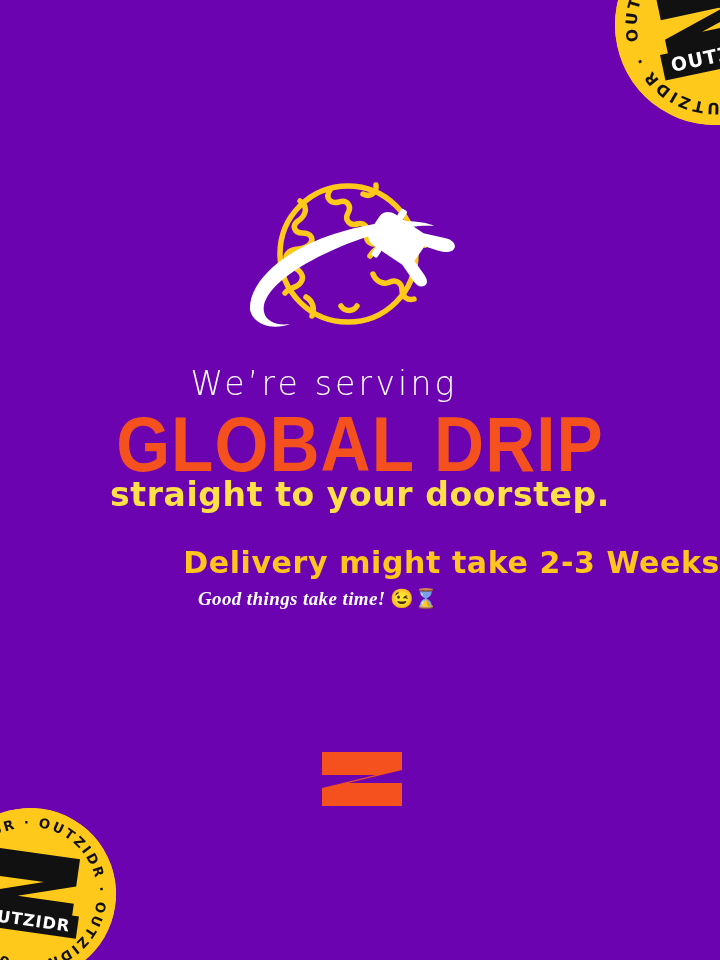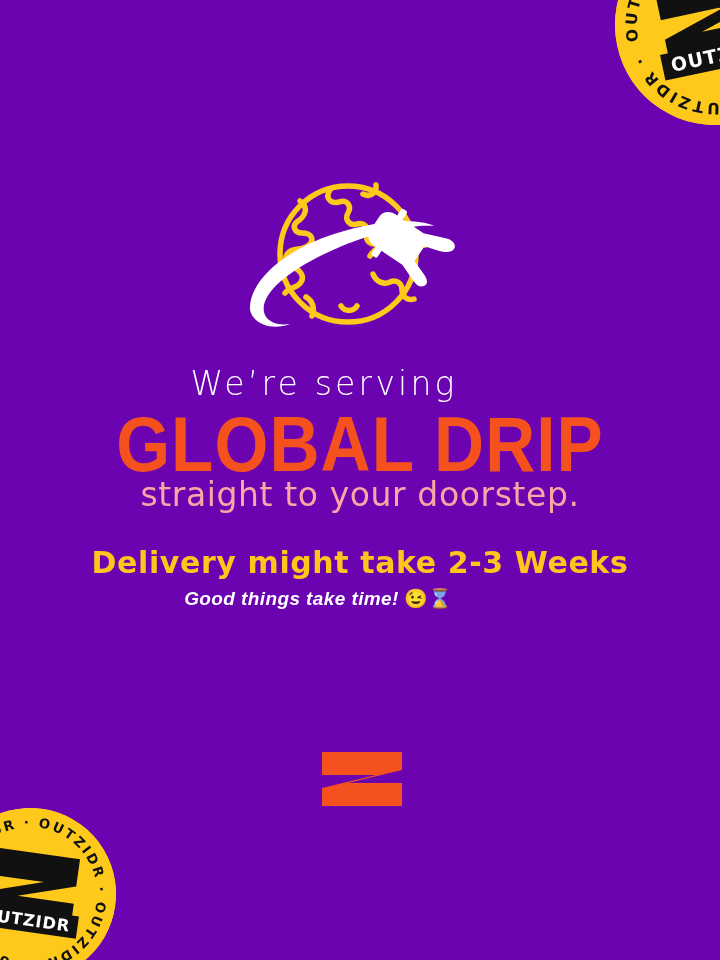--- a/index.html
+++ b/index.html
@@ -55,45 +55,46 @@
     font-size:66px;
     font-weight:bold;
     letter-spacing:1px;
     line-height:1;
     font-family:"Liberation Sans Narrow","Liberation Sans", sans-serif;
     transform:scaleX(1.05) scaleY(1.18);
     transform-origin:center top;
   }
   .line-doorstep {
     position:absolute; top:478px; left:0; width:720px;
-    color:#fca5a5;
+    color:#fde047;
     font-size:33px;
-    font-weight:400;
+    font-weight:700;
     letter-spacing:0.6px;
     line-height:1;
     font-family:"DejaVu Sans", sans-serif;
   }
   .line-delivery {
     position:absolute; top:548px; left:0; width:720px;
     color:#FFC51C;
     font-size:30px;
     font-weight:bold;
     letter-spacing:0.6px;
     line-height:1;
     font-family:"DejaVu Sans", sans-serif;
+    text-align:right;
   }
   .line-good {
     position:absolute; top:589px; left:0; width:636px;
     color:#FFFFFF;
     font-size:19px;
     font-weight:bold;
     font-style:italic;
     letter-spacing:0.4px;
     line-height:1;
-    font-family:Liberation Sans, sans-serif;
+    font-family:Liberation Serif, serif;
   }
   .line-good .emoji { font-style:normal; letter-spacing:0; }
 
   
   .footer-logo { position:absolute; left:318px; top:750px; width:88px; height:58px; }
   .footer-logo svg { display:block; width:100%; height:100%; }
   .line-tags {
     position:absolute; top:812px; left:0; width:720px;
     color:#FFFFFF;
     font-size:20px;

